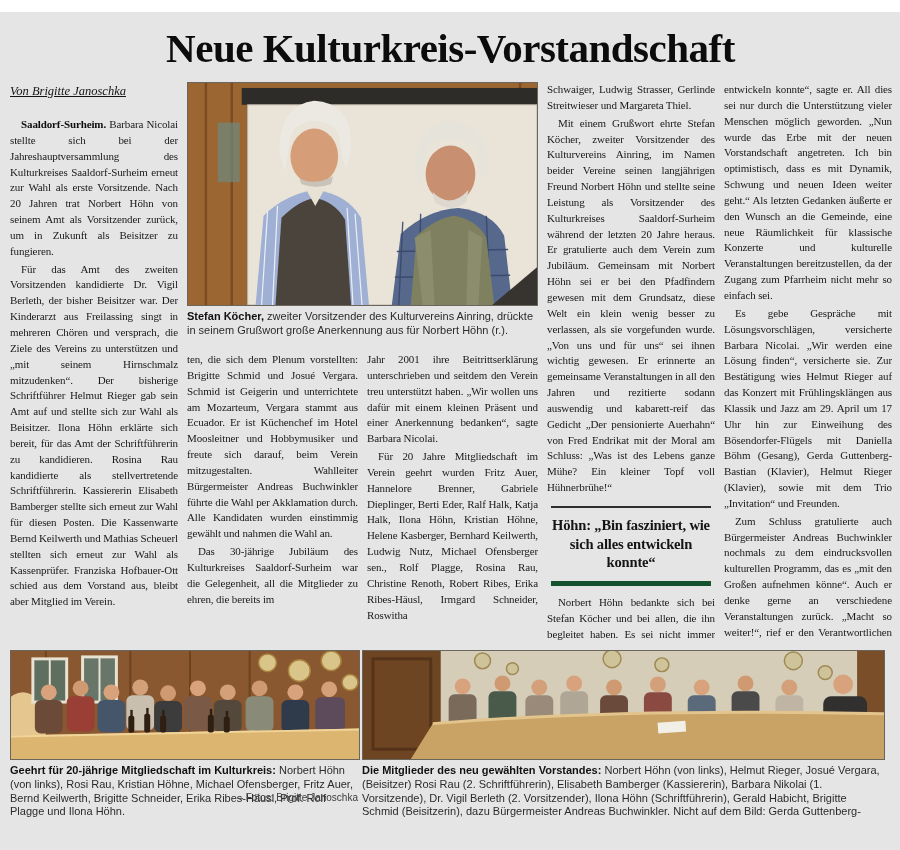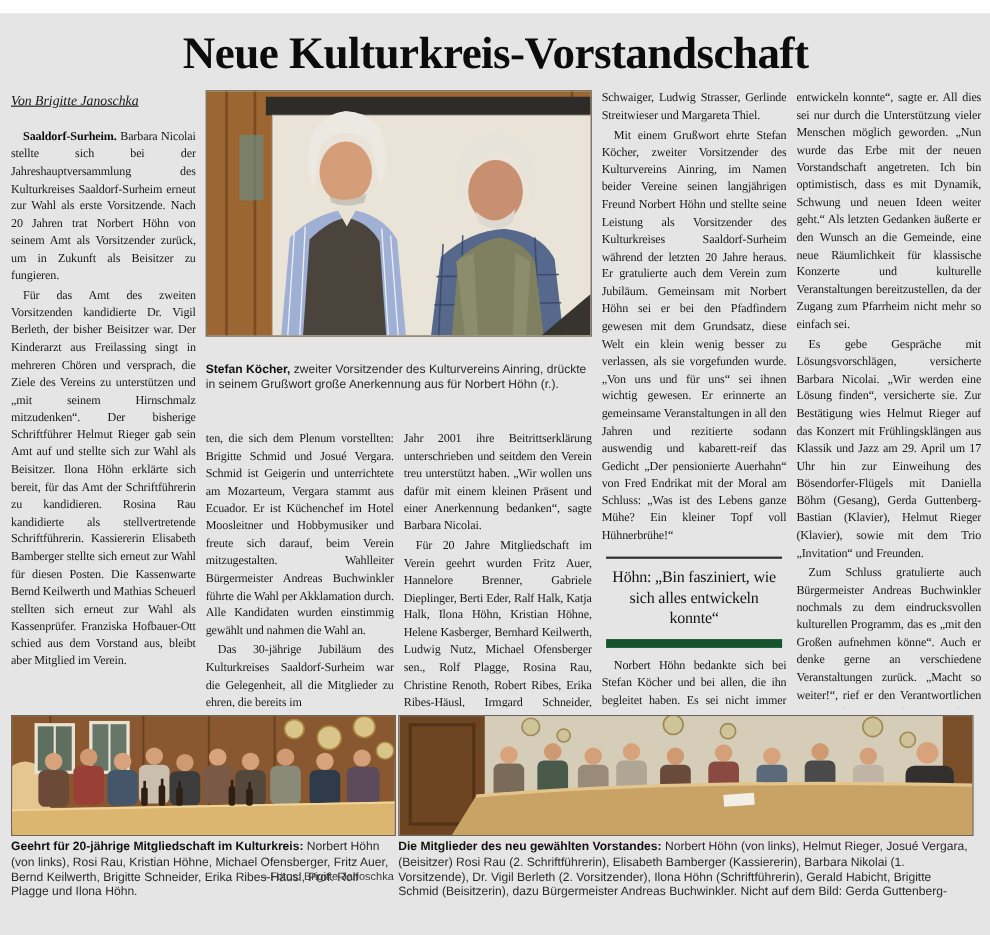--- a/index.html
+++ b/index.html
@@ -14,34 +14,34 @@
     text-align:center; font-size:41px; font-weight:700; letter-spacing:-0.5px;
     font-family:"Liberation Serif", serif; color:#0c0c0c; margin:2px 0 10px;
   }
   .subhead {
     text-align:center; font-size:17.5px; font-weight:700; color:#111;
     margin-bottom:13px;
   }
   
   .body-row { display:flex; gap:9px; height:561px; }
   .col { width:168px; flex:0 0 168px; overflow:hidden; }
-  .col-mid { width:351px; flex:0 0 351px; display:flex; flex-direction:column;gap:20px; }
+  .col-mid { width:351px; flex:0 0 351px; display:flex; flex-direction:column; }
   .bodytext, .para {
     font-size:11px; line-height:15.85px; text-align:justify;
     letter-spacing:-0.12px; color:#191919;
   }
   .para { margin:0 0 2px; }
   .para.indent { text-indent:11px; }
   .para b { font-weight:700; color:#0d0d0d; }
   .byline { font-style:italic; font-size:12.5px; margin:2px 0 18px; letter-spacing:0;text-decoration:underline; }
   
   .pullquote {
     margin:10px 4px 9px; padding:8px 0 9px; text-align:center;
-    border-top:2px solid #2e2e2e; border-bottom:8px solid #14532d;
-    font-size:14.6px; font-weight:400; line-height:1.28; letter-spacing:-0.2px;
+    border-top:2px solid #2e2e2e; border-bottom:5px solid #14532d;
+    font-size:14.6px; font-weight:700; line-height:1.28; letter-spacing:-0.2px;
   }
   
   .photo-frame { border:1px solid #6a665e; background:#c9b490; overflow:hidden; }
   .main-photo { width:351px; height:224px; }
   .main-photo svg, .bphoto svg { display:block; width:100%; height:100%; }
   .photo-caption {
     position:relative; font-family:"Liberation Sans", sans-serif;
     font-size:11px; line-height:13.8px; color:#2b2b2b; text-align:left;
     padding-top:4px;
   }

